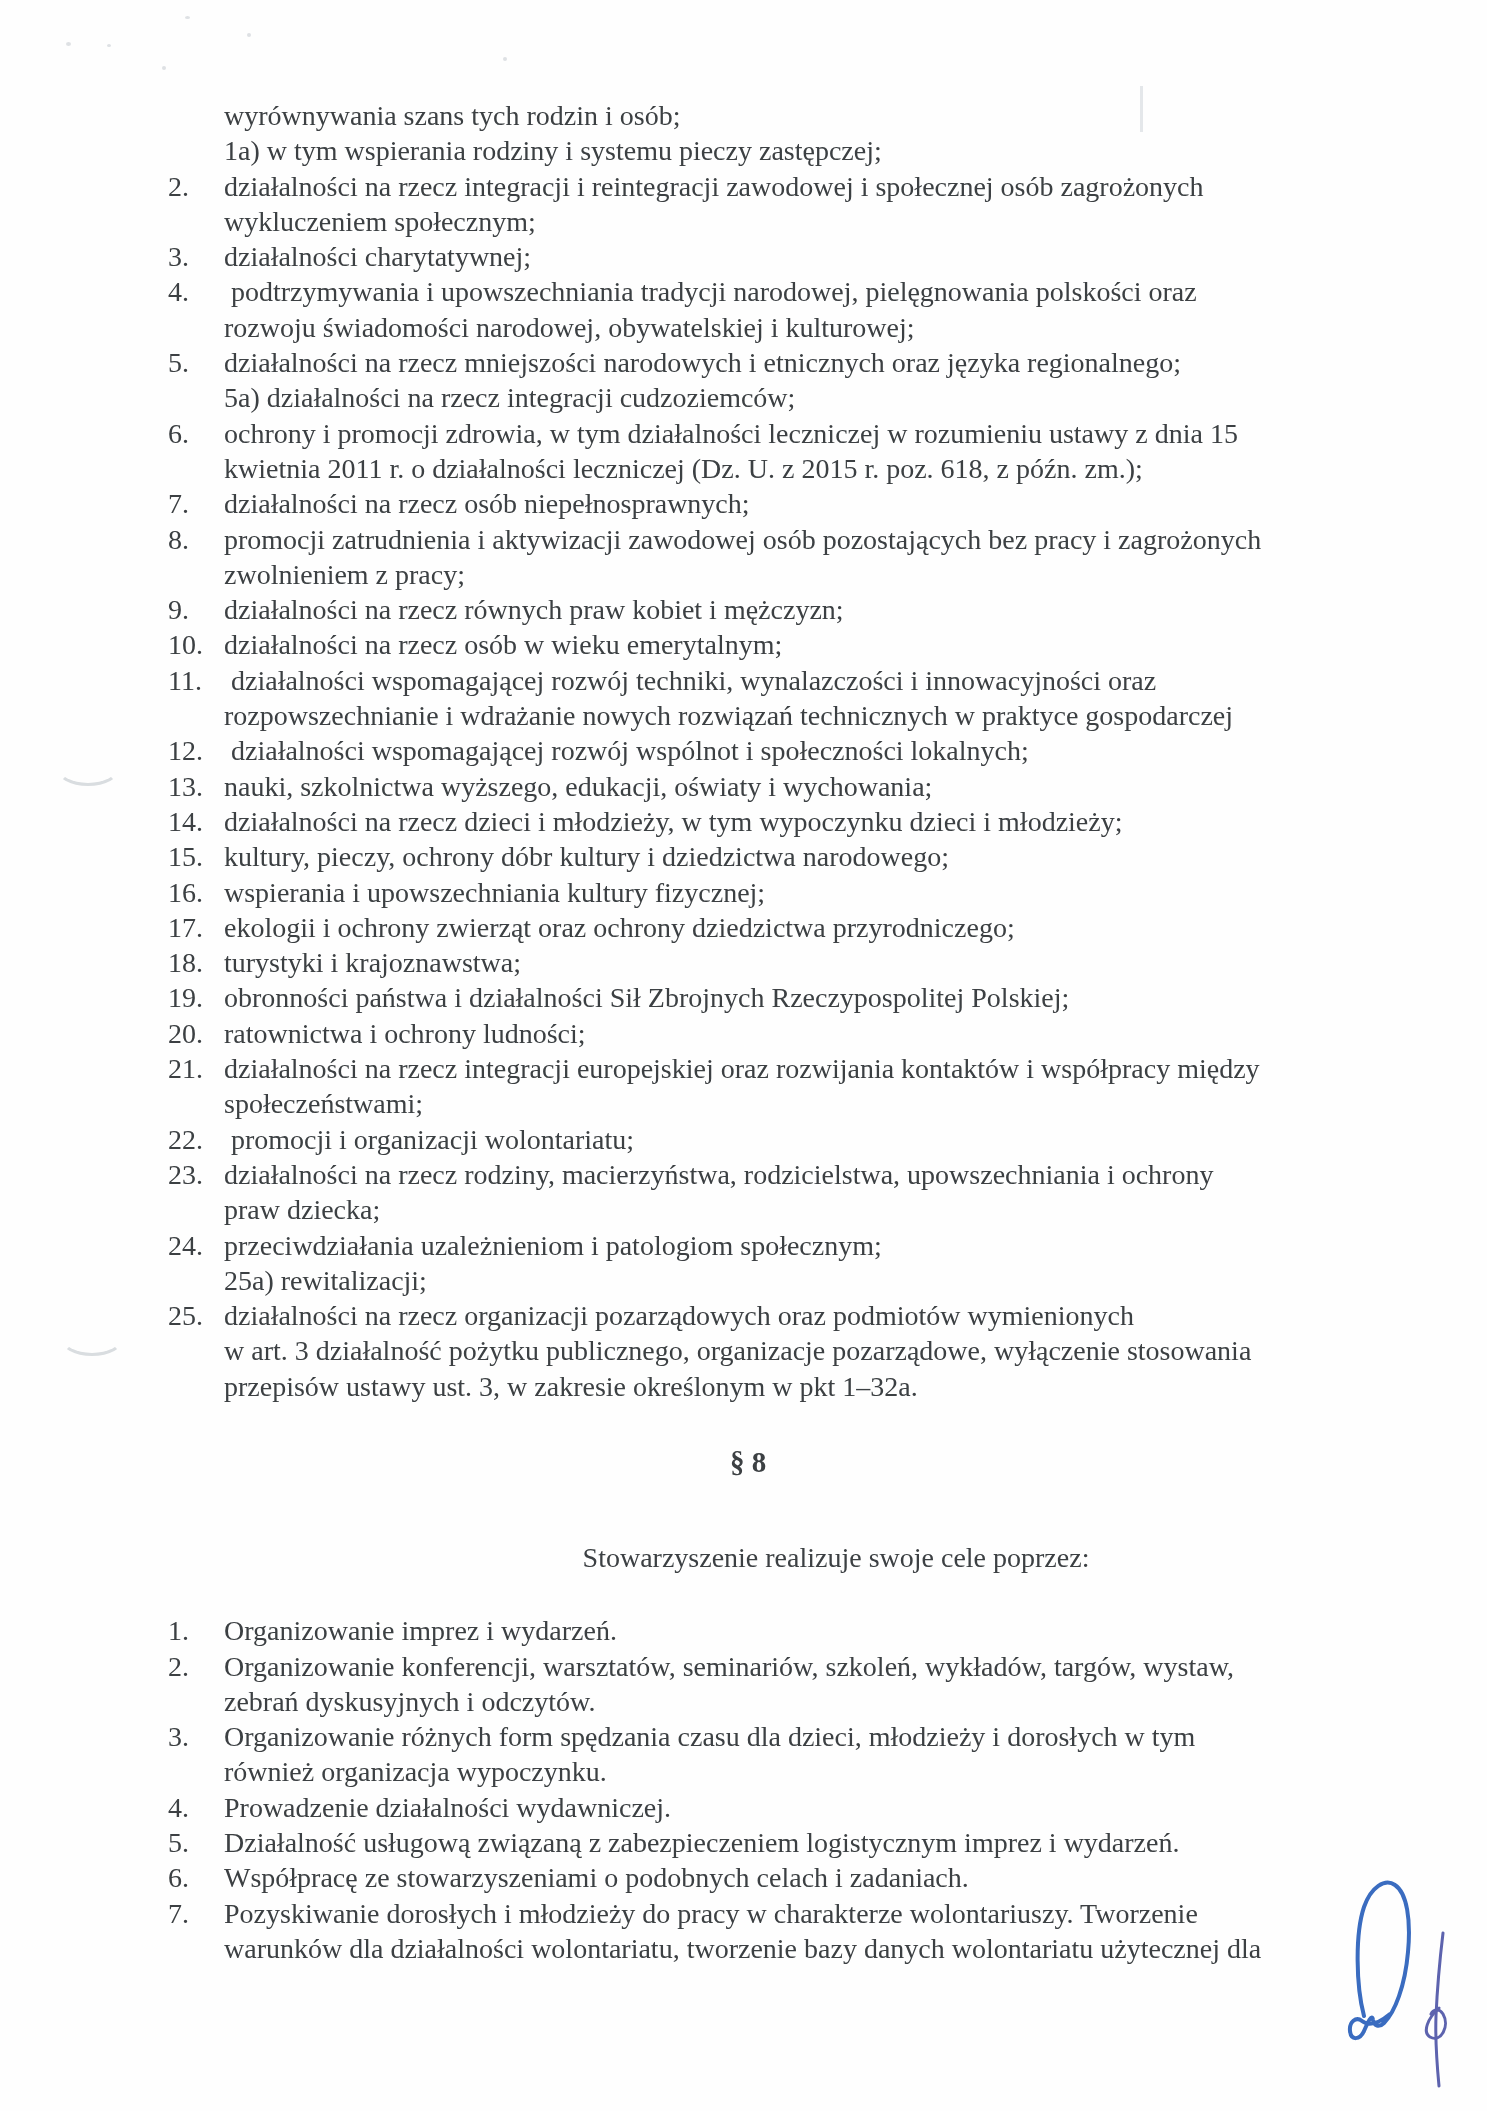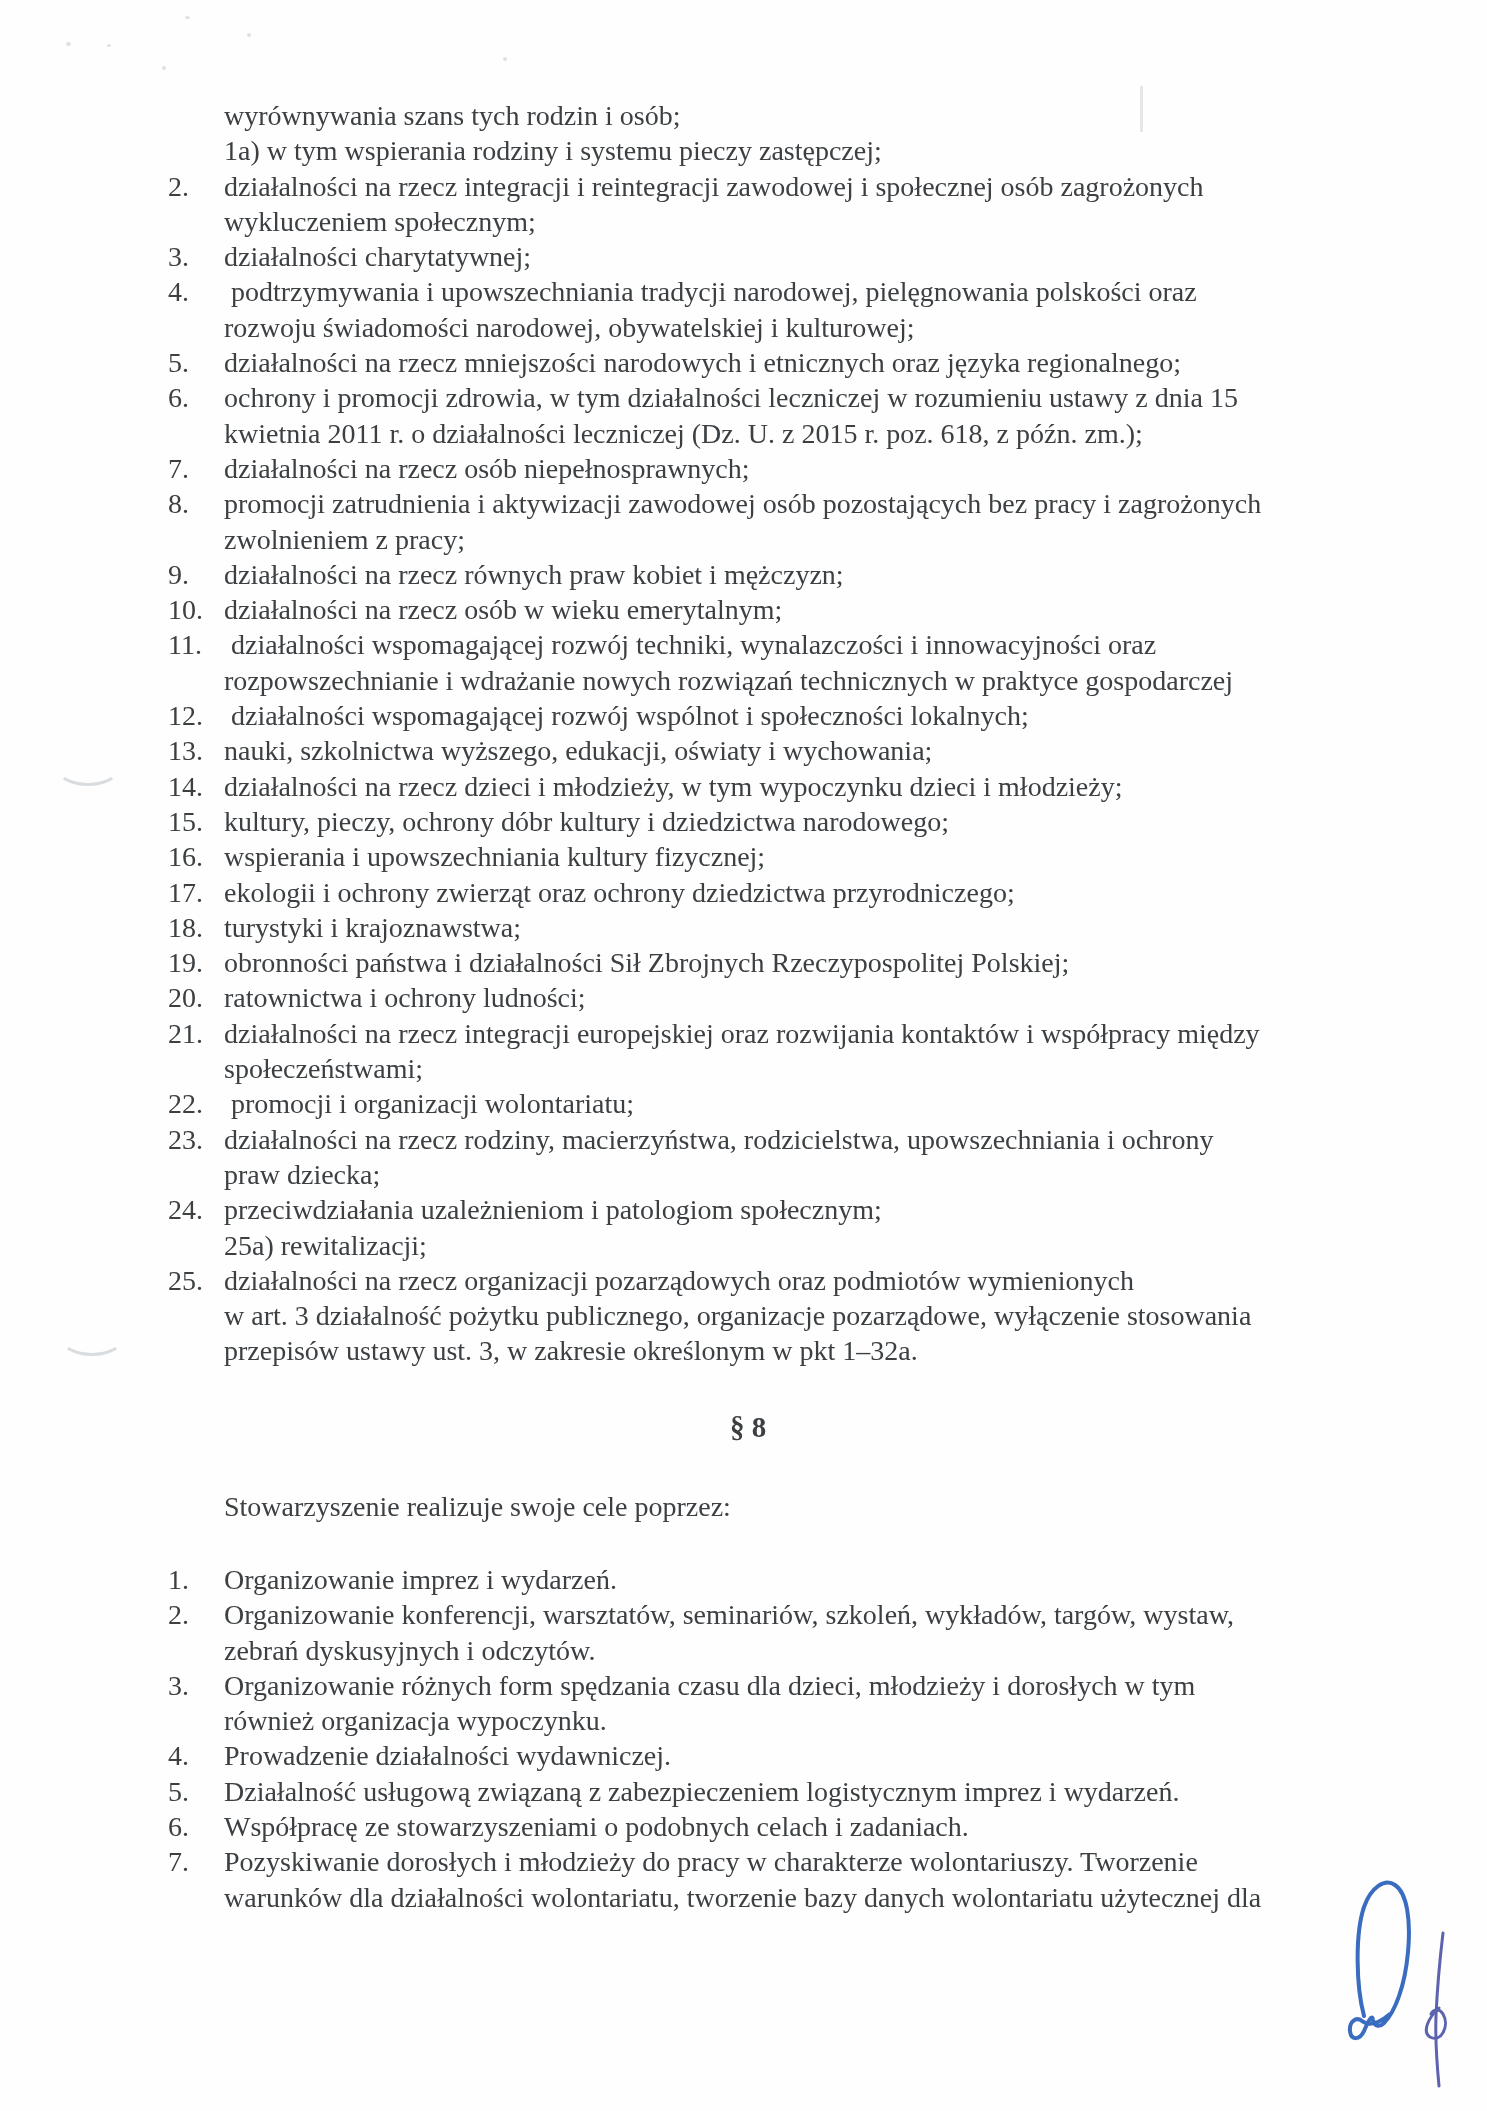--- a/index.html
+++ b/index.html
@@ -27,23 +27,24 @@
   .sect-heading{
     margin-top:40px;
     text-align:center;
     padding-right:120px;
     font-weight:bold;
     font-size:29px;
     line-height:36px;
     white-space:pre;
   }
   .intro{
-    margin-top:44px;
+    margin-top:60px;
     margin-left:56px;
     white-space:pre;
+    text-align:center;
   }
   .list2{margin-top:38px;}
   
   .punch-arc{
     position:absolute;
     width:58px;height:30px;
     border:3px solid transparent;
     border-bottom-color:#d9dde0;
     border-radius:50%;
   }
@@ -103,20 +104,23 @@
         <div class="item">
           <span class="num">4.</span>
           <div class="line"> podtrzymywania i upowszechniania tradycji narodowej, pielęgnowania polskości oraz</div>
           <div class="line">rozwoju świadomości narodowej, obywatelskiej i kulturowej;</div>
         </div>
         <div class="item">
           <span class="num">5.</span>
           <div class="line">działalności na rzecz mniejszości narodowych i etnicznych oraz języka regionalnego;</div>
         </div>
         <div class="item">
+          <div class="line">5a) działalności na rzecz integracji cudzoziemców;</div>
+        </div>
+        <div class="item">
           <span class="num">6.</span>
           <div class="line">ochrony i promocji zdrowia, w tym działalności leczniczej w rozumieniu ustawy z dnia 15</div>
           <div class="line">kwietnia 2011 r. o działalności leczniczej (Dz. U. z 2015 r. poz. 618, z późn. zm.);</div>
         </div>
         <div class="item">
           <span class="num">7.</span>
           <div class="line">działalności na rzecz osób niepełnosprawnych;</div>
         </div>
         <div class="item">
           <span class="num">8.</span>

